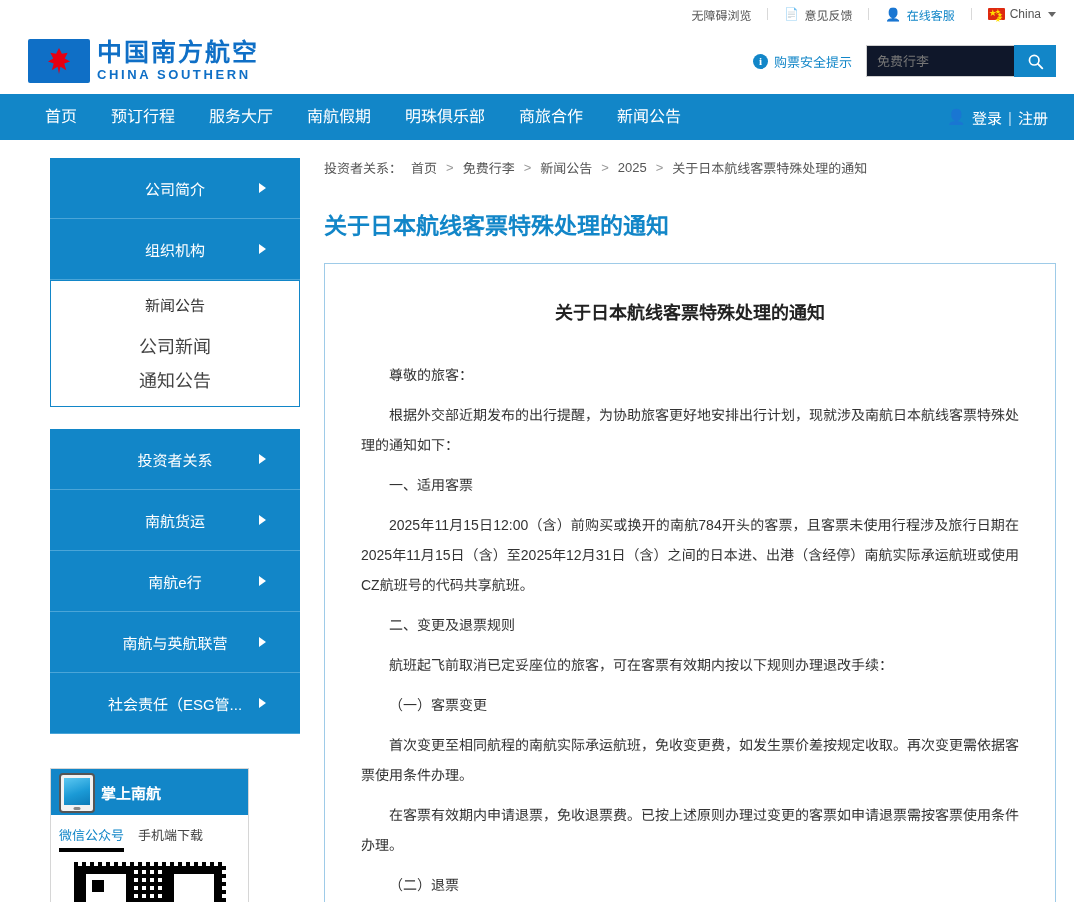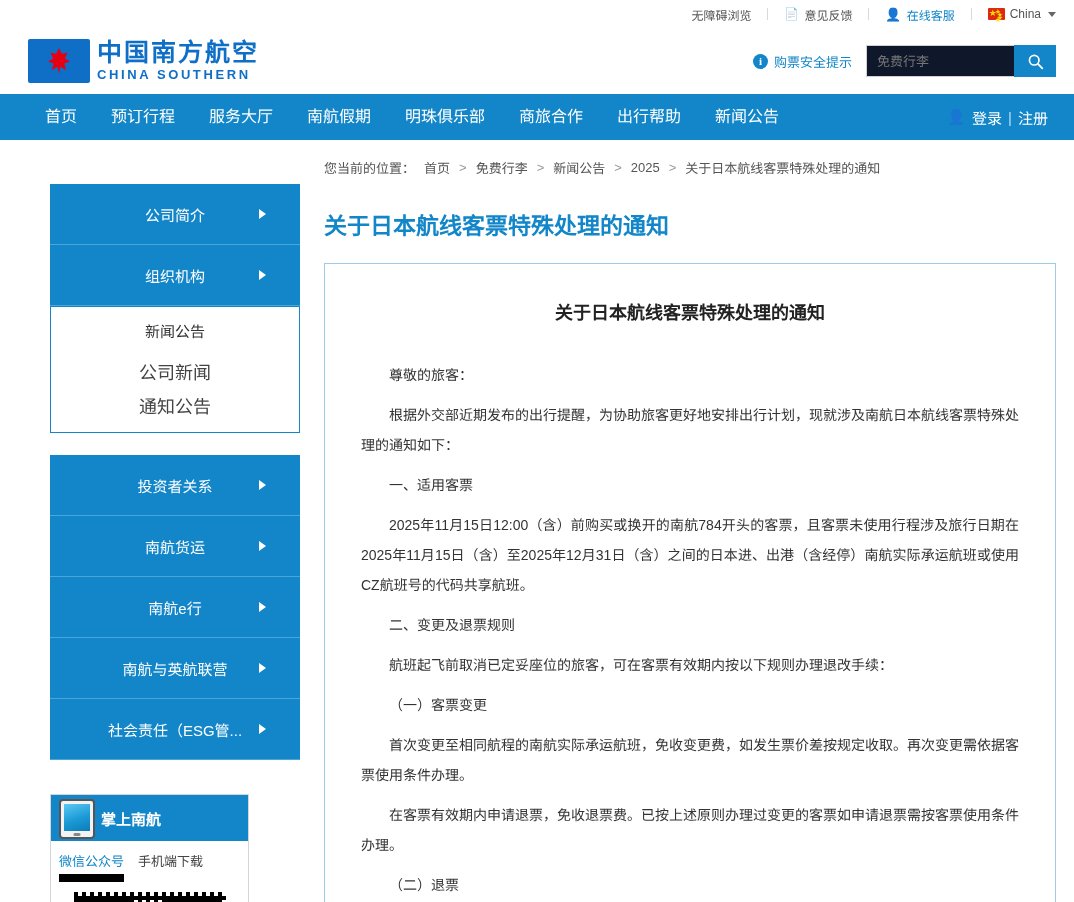--- a/index.html
+++ b/index.html
@@ -237,21 +237,21 @@
   }
   .side-sub {
     height: 34px;
     display: flex;
     align-items: center;
     justify-content: center;
     font-size: 18px;
     color: #444;
     cursor: pointer;
   }
-  .side-item.first { border-top: none; margin-top: 26px; }
+  .side-item.first { border-top: none; }
 
   
   .promo {
     margin-top: 34px;
     width: 199px;
     border: 1px solid #d6d6d6;
     background: #fff;
   }
   .promo-head {
     height: 46px;
@@ -284,21 +284,21 @@
     width: 7px; height: 3px; background: #888; border-radius: 2px;
   }
   .promo-head .ptitle { margin-left: 40px; }
   .promo-tabs {
     display: flex;
     padding: 10px 8px 4px 8px;
     gap: 14px;
     font-size: 13px;
   }
   .promo-tab { color: #444; cursor: pointer; padding-bottom: 4px; }
-  .promo-tab.on { color: #1286c8; border-bottom: 8px solid #000000; }
+  .promo-tab.on { color: #1286c8; border-bottom: 4px solid #000000; }
   .qr {
     margin: 6px auto 10px auto;
     width: 152px; height: 152px;
     background:
       repeating-linear-gradient(90deg,#000 0 4px,#fff 4px 8px),
       repeating-linear-gradient(0deg,#000 0 4px,#fff 4px 8px);
     background-blend-mode: multiply;
     position: relative;
   }
   .qr::before, .qr::after, .qr .fp3 {
@@ -421,21 +421,20 @@
   </div>
 </div>
 
 <div class="nav">
   <div class="nav-item">首页</div>
   <div class="nav-item">预订行程</div>
   <div class="nav-item">服务大厅</div>
   <div class="nav-item">南航假期</div>
   <div class="nav-item">明珠俱乐部</div>
   <div class="nav-item">商旅合作</div>
-  <div class="nav-item">出行帮助</div>
   <div class="nav-item">新闻公告</div>
   <div class="nav-right">
     <span class="user-ic">👤</span>
     <span>登录</span>
     <span class="nav-divider">|</span>
     <span>注册</span>
   </div>
 </div>
 
 <div class="page">
@@ -496,21 +495,21 @@
         <span class="fpc c1"></span>
         <span class="fpc c2"></span>
 
       </div>
     </div>
   </div>
 
   <div class="content">
 
     <div class="breadcrumb">
-      <span>您当前的位置：</span>
+      <span>投资者关系：</span>
       <span class="bc-link">首页</span>
       <span class="bc-sep">&gt;</span>
       <span class="bc-link">免费行李</span>
       <span class="bc-sep">&gt;</span>
       <span class="bc-link">新闻公告</span>
       <span class="bc-sep">&gt;</span>
       <span class="bc-link">2025</span>
       <span class="bc-sep">&gt;</span>
       <span class="bc-cur">关于日本航线客票特殊处理的通知</span>
     </div>

